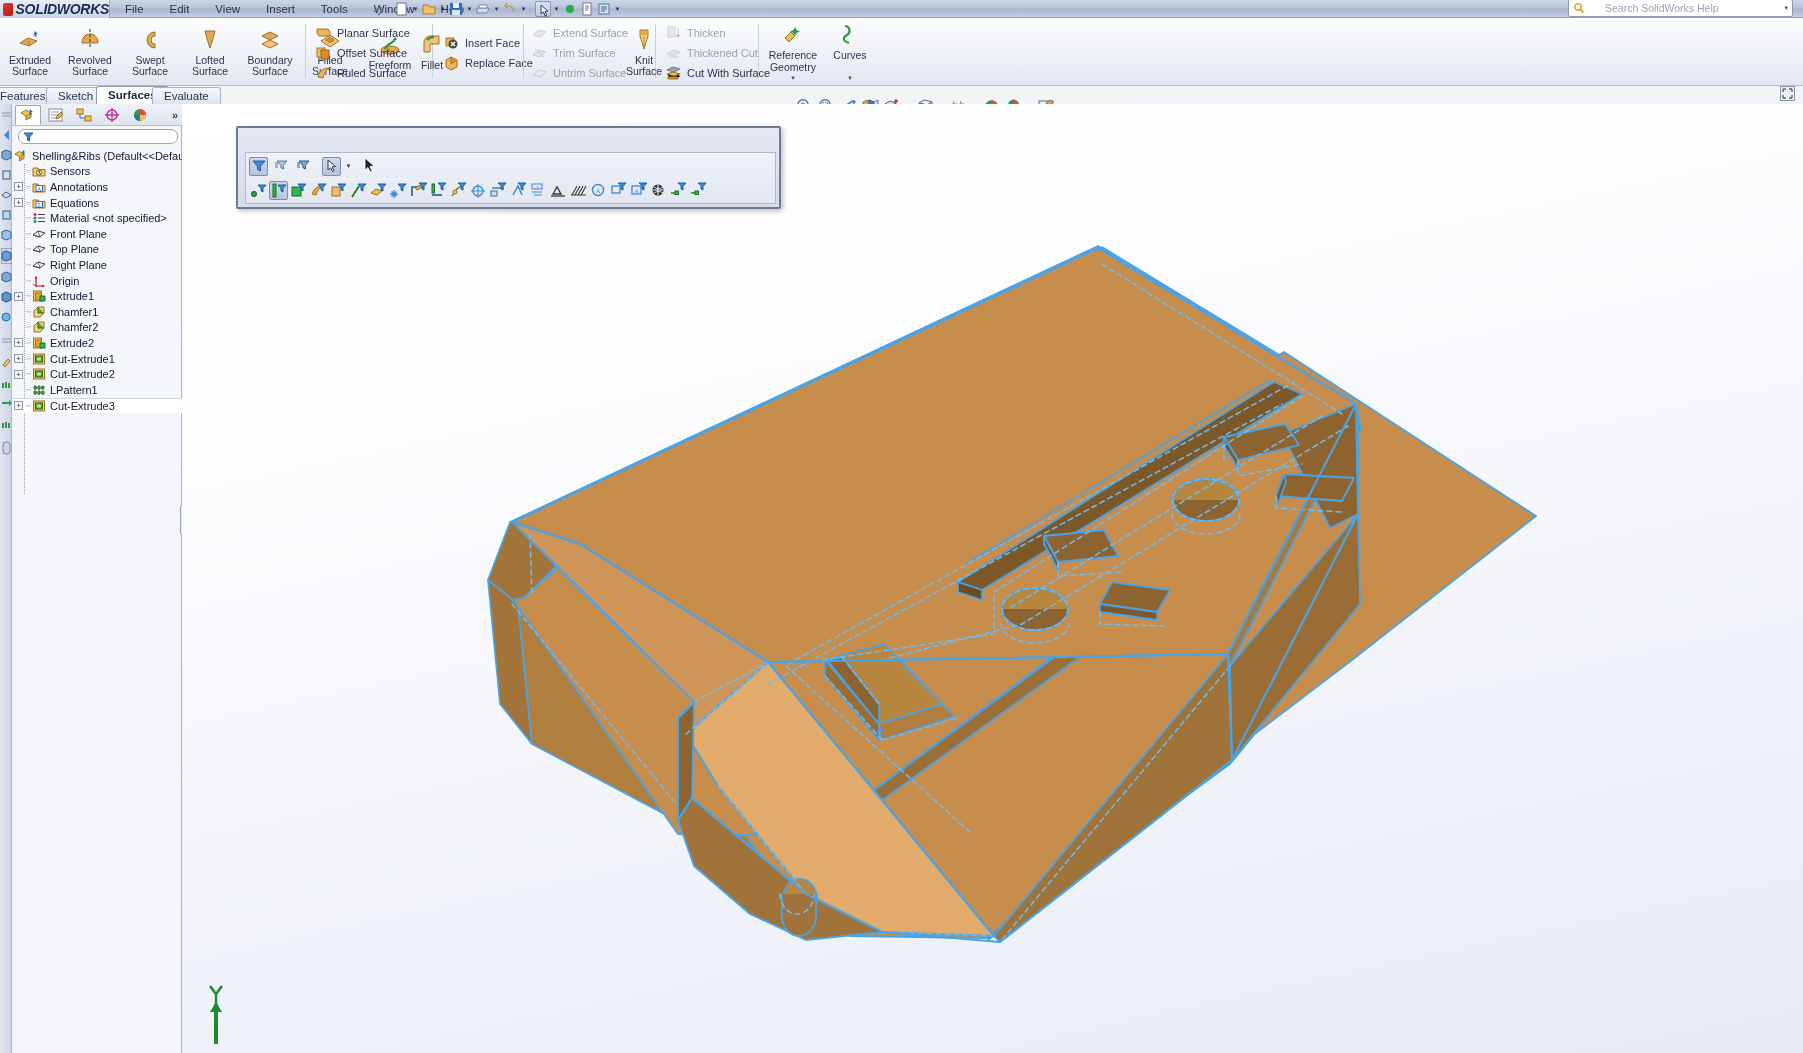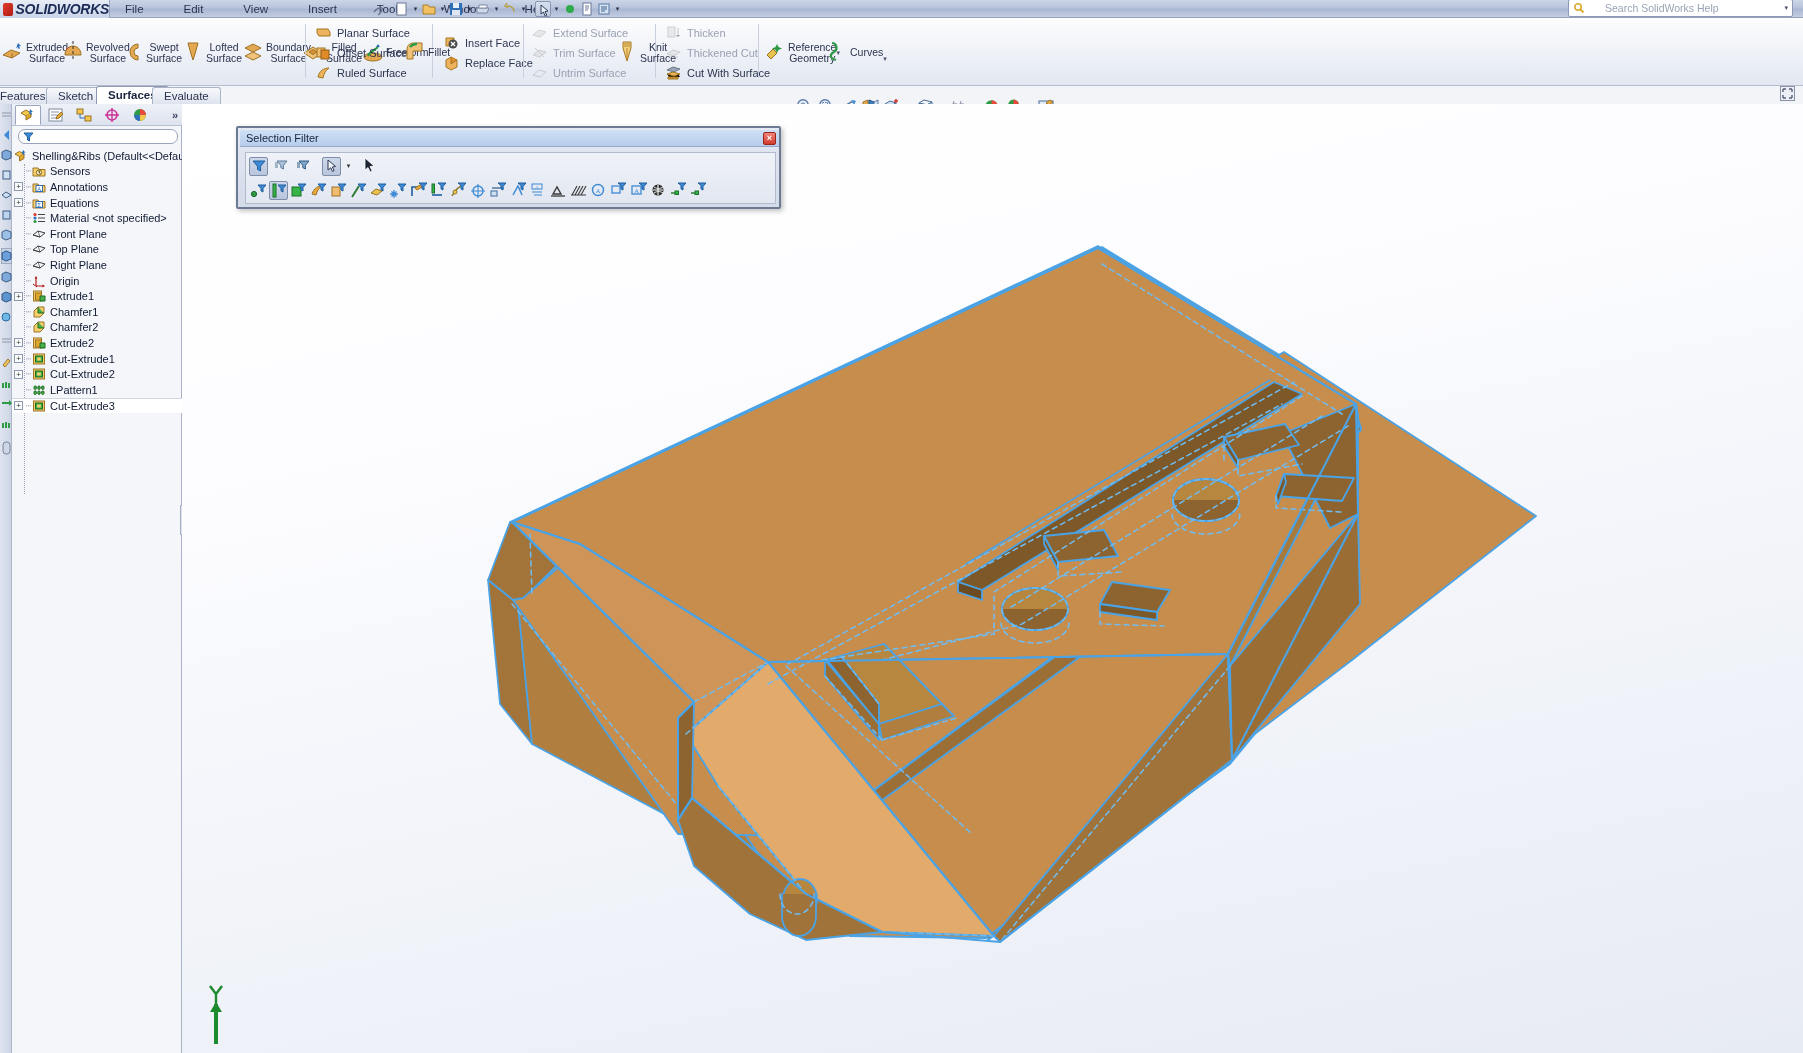--- a/index.html
+++ b/index.html
@@ -22,21 +22,21 @@
   .sw-logo .mark{
     width:13px;height:13px;border-radius:2px;
     background:linear-gradient(135deg,#e23b2e,#b01d14);
     display:inline-block;
   }
   .sw-logo .txt{
     font-size:14px;font-weight:bold;font-style:italic;color:#1b2b55;letter-spacing:-.3px;
   }
   .menu{
     position:absolute; left:112px; top:0; height:18px;
-    display:flex; align-items:center; gap:14px;
+    display:flex; align-items:center; gap:0;
   }
   .menu .mi{
     font-size:11.5px; color:#2a3350; padding:1px 13px; line-height:16px; cursor:default;
   }
   .qat{
     position:absolute; left:370px; top:0; height:18px;
     display:flex; align-items:center; gap:1px;
   }
   .qat .qi{ width:16px;height:16px; position:relative; display:inline-block; }
   .qat .drop{ font-size:7px;color:#334; width:9px; text-align:center; }
@@ -53,21 +53,21 @@
 
   
   .ribbon{
     position:absolute; left:0; top:18px; width:1803px; height:68px;
     background:linear-gradient(to bottom,#fdfdfe 0%,#eef1f7 55%,#e2e7f1 100%);
     border-bottom:1px solid #b4bdd0;
   }
   .rgroup{ position:absolute; top:2px; height:62px; display:flex; align-items:center; }
   .rsep{ position:absolute; top:6px; width:1px; height:54px; background:#c8cfdd; }
   .bigbtn{
-    width:60px; display:flex;flex-direction:row;align-items:center; padding-top:2px; cursor:default;
+    width:60px; display:flex;flex-direction:column;align-items:center; padding-top:2px; cursor:default;
   }
   .bigbtn .lbl{ font-size:10.5px;color:#2c3550;text-align:center;line-height:11.5px;margin-top:2px; }
   .bigbtn .ico{ width:26px;height:26px; position:relative; }
   .colbtns{ display:flex;flex-direction:column; gap:2px; padding-top:3px; }
   .smallbtn{ display:flex;align-items:center;gap:5px; height:18px; padding:0 3px; cursor:default; }
   .smallbtn .ico{ width:17px;height:17px;position:relative;flex:0 0 17px; }
   .smallbtn .lbl{ font-size:11px;color:#2c3550;white-space:nowrap; }
   .smallbtn.dim .lbl{ color:#9aa1b2; }
   .smallbtn.dim .ico{ opacity:.45; filter:grayscale(.8); }
   .caret{ font-size:7px;color:#4a5270;text-align:center;margin-top:1px; }
@@ -1197,24 +1197,20 @@
 
     <g transform="translate(30,880)">
       <path d="M4 60 L4 20" stroke="#1e8a2e" stroke-width="4"></path>
       <path d="M4 20 L4 10 M4 10 L-2 2 M4 10 L10 2" stroke="#1e8a2e" stroke-width="2.4" fill="none"></path>
       <path d="M-2 28 L4 18 L10 28 Z" fill="#1e8a2e"></path>
     </g>
   </svg>
 </div>
 
 <div class="selfilter">
-  <div class="sftitle">
-    <span class="t">Selection Filter</span>
-    <span class="sfclose">×</span>
-  </div>
 
   <div class="sfbody">
 
     <div class="sfrow1">
       <span class="fbtn on">
         <svg width="14" height="14" viewBox="0 0 14 14">
             <path d="M1 2h12l-4.5 5.2V12l-3-1.6V7.2z" fill="#3d8ad6" stroke="#1f5e9e" stroke-width="1"></path>
           </svg>
       </span>
       <span class="fbtn">

